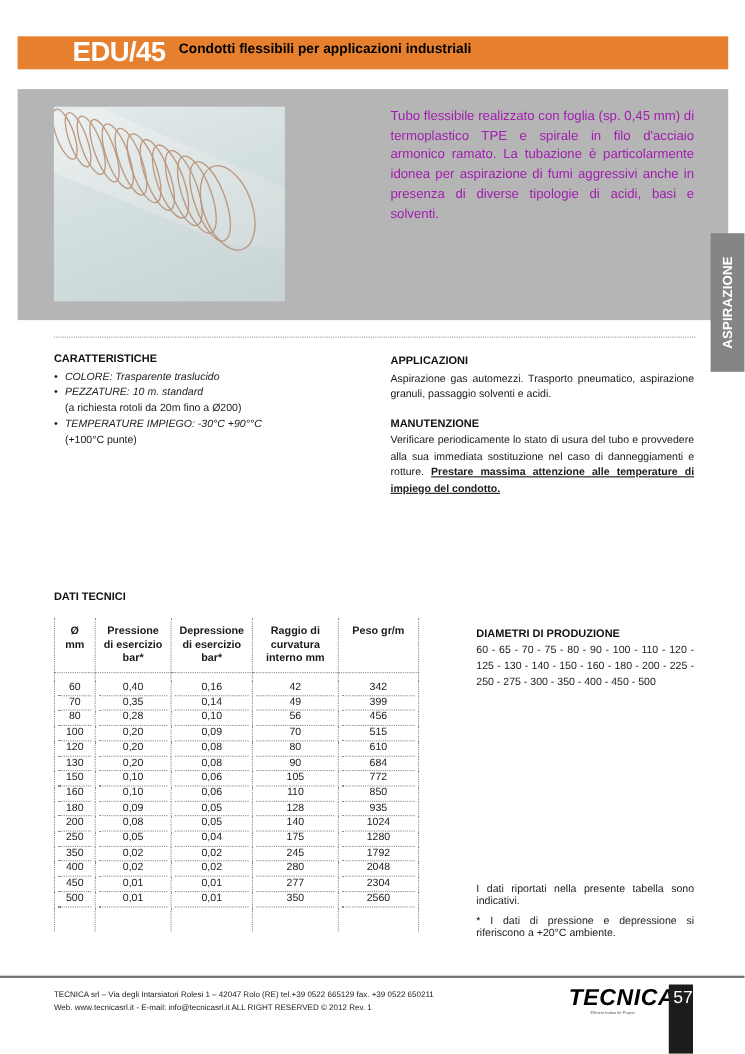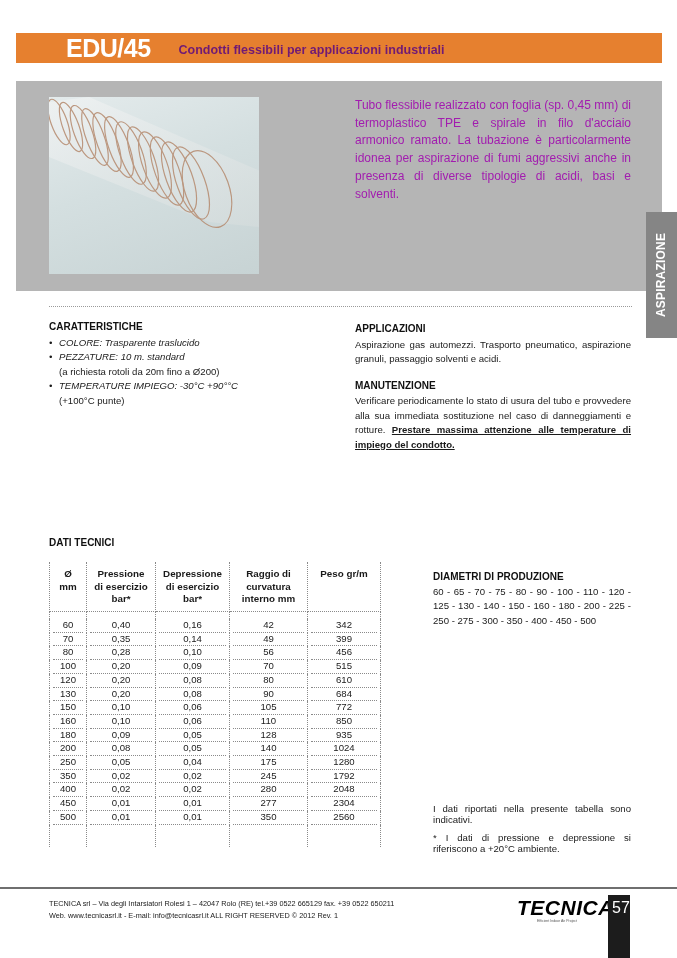--- a/index.html
+++ b/index.html
@@ -2,27 +2,27 @@
 <html><head>
 <meta charset="utf-8">
 <style>
   html, body { margin:0; padding:0; }
   body {
     width:677px; height:958px; position:relative; overflow:hidden;
     background:#ffffff; font-family:"Liberation Sans", sans-serif; color:#1a1a1a;
   }
   .header-bar {
     position:absolute; left:16px; top:33px; width:646px; height:30px;
-    background:#e6802f; display:flex; align-items:center;
+    background:#e6802f; display:flex; 
   }
   .header-code {
     margin-left:50px; color:#ffffff; font-weight:bold; font-size:25px; letter-spacing:-0.5px;
   }
   .header-subtitle {
-    margin-left:28px; color:#701a75; font-weight:bold; font-size:12.5px; margin-top:4px;
+    margin-left:12px; color:#000000; font-weight:bold; font-size:12.5px; margin-top:4px;
   }
   .gray-panel {
     position:absolute; left:16px; top:81px; width:646px; height:210px;
     background:#b5b5b5;
   }
   .photo {
     position:absolute; left:49px; top:97px; width:210px; height:177px;
     background:linear-gradient(160deg, #e4ebec 0%, #d4dfe0 45%, #c7d3d4 100%);
     overflow:hidden;
   }

